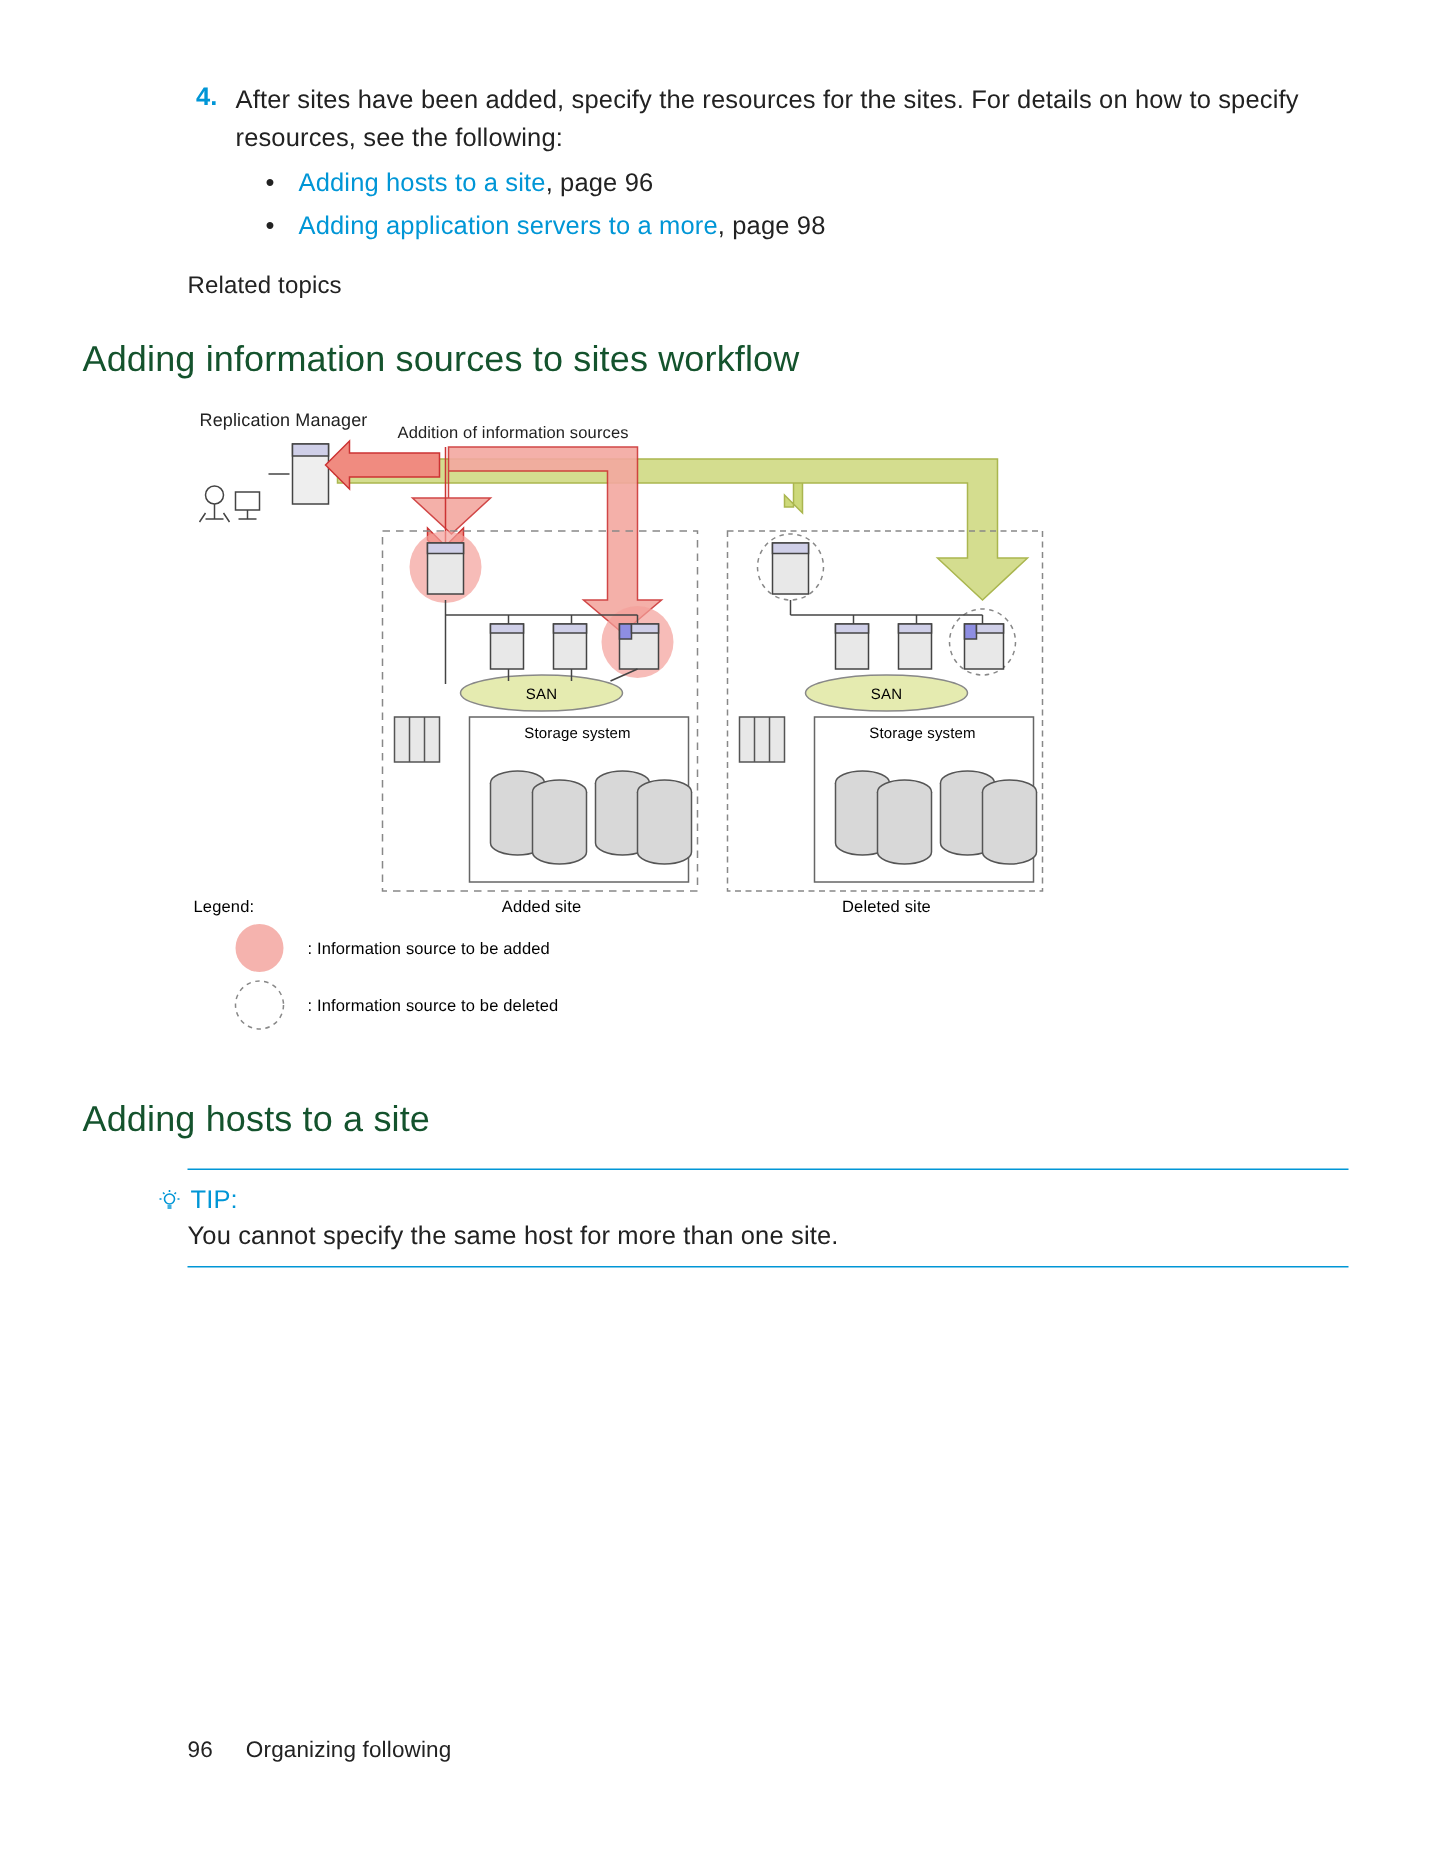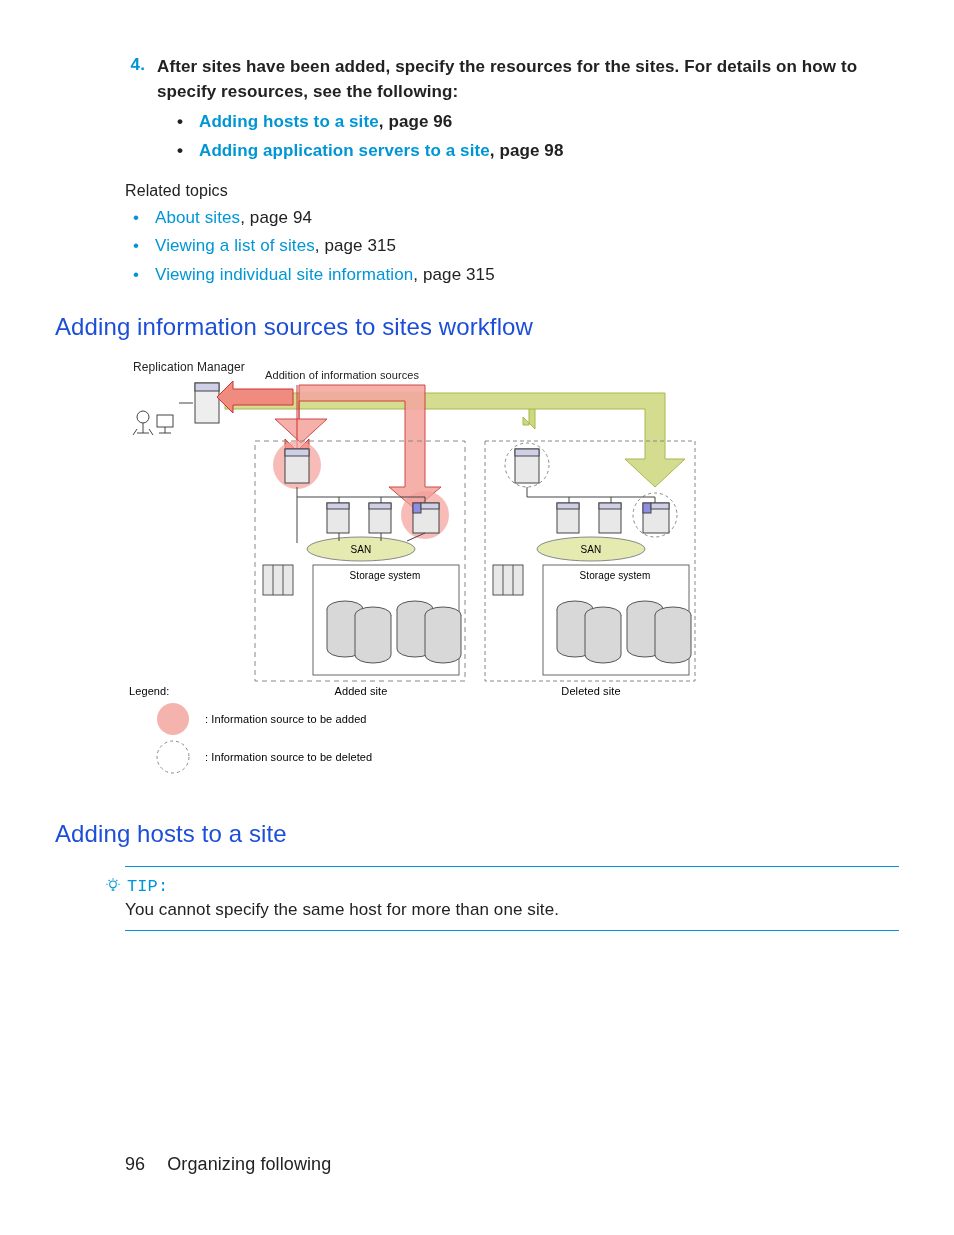--- a/index.html
+++ b/index.html
@@ -25,21 +25,21 @@
   a.link { color: #0096d6; text-decoration: none; }
   .marker {
     color: #0096d6;
     font-weight: 600;
     display: inline-block;
     min-width: 20px;
     text-align: right;
   }
   ol.num { list-style: none; padding: 0; margin: 0 0 8px 0; }
   ol.num > li { display: flex; gap: 12px; padding-left: 70px; }
-  ol.num .body { flex: 1; line-height: 1.45; font-weight: bold; }
+  ol.num .body { flex: 1; line-height: 1.45; }
   ul.bul { list-style: none; padding: 0; margin: 6px 0 0 12px; }
   ul.bul > li {
     position: relative;
     padding-left: 30px;
     margin: 4px 0;
     line-height: 1.45;
   }
   ul.bul > li::before {
     content: "•";
     position: absolute;
@@ -47,21 +47,21 @@
     color: #222;
   }
   ul.bul.blue > li::before { color: #0096d6; }
   .related-heading {
     font-weight: 400;
     margin: 14px 0 4px 70px;
     font-size: 16px;
   }
   ul.related { margin-left: 70px; }
   h2.section {
-    color: #1d4ed8;
+    color: #14532d;
     font-weight: 300;
     font-size: 24px;
     margin: 26px 0 10px 0;
   }
   .section-body { margin-left: 70px; line-height: 1.45; }
   .diagram-wrap {
     margin: 18px 0 4px 70px;
     width: 640px;
   }
   .diagram {
@@ -71,62 +71,57 @@
   .tip-block {
     margin: 18px 0 0 70px;
     border-top: 1px solid #0096d6;
     border-bottom: 1px solid #0096d6;
     padding: 10px 0;
   }
   .tip-head {
     color: #0096d6;
     font-weight: 400;
     display: flex;
+    align-items: center;
     gap: 6px;
     margin-left: -20px;
     margin-bottom: 4px;
-    font-family: Liberation Mono, monospace;
   }
   .tip-icon { width: 16px; height: 16px; }
   .footer {
     position: absolute;
     left: 125px;
     bottom: 60px;
-    font-size: 18px;
+    font-size: 15px;
     color: #222;
     display: flex;
     gap: 22px;
   }
   .footer .pageno { font-weight: 400; }
   svg text { font-family: Arial, sans-serif; }
 </style>
 </head>
 <body>
 
 <div class="page">
 
   <ol class="num">
     <li>
       <span class="marker">4.</span>
       <div class="body">
         <span>After sites have been added, specify the resources for the sites. For details on how to specify resources, see the following:</span>
         <ul class="bul">
           <li><a class="link">Adding hosts to a site</a><span>, page 96</span></li>
-          <li><a class="link">Adding application servers to a site</a><span>, page 98</span></li>
+          <li><a class="link">Adding application servers to a more</a><span>, page 98</span></li>
         </ul>
       </div>
     </li>
   </ol>
 
   <div class="related-heading">Related topics</div>
-  <ul class="bul blue related">
-    <li><a class="link">About sites</a><span>, page 94</span></li>
-    <li><a class="link">Viewing a list of sites</a><span>, page 315</span></li>
-    <li><a class="link">Viewing individual site information</a><span>, page 315</span></li>
-  </ul>
 
   <h2 class="section">Adding information sources to sites workflow</h2>
 
   <div class="diagram-wrap">
     <svg class="diagram" viewBox="0 0 640 430">
       <defs>
         <marker id="ah-red" viewBox="0 0 10 10" refX="1" refY="5" markerWidth="8" markerHeight="8" orient="auto">
           <path d="M10 0 L0 5 L10 10 z" fill="#cc3333"></path>
         </marker>
         <marker id="ah-grn" viewBox="0 0 10 10" refX="9" refY="5" markerWidth="8" markerHeight="8" orient="auto">

